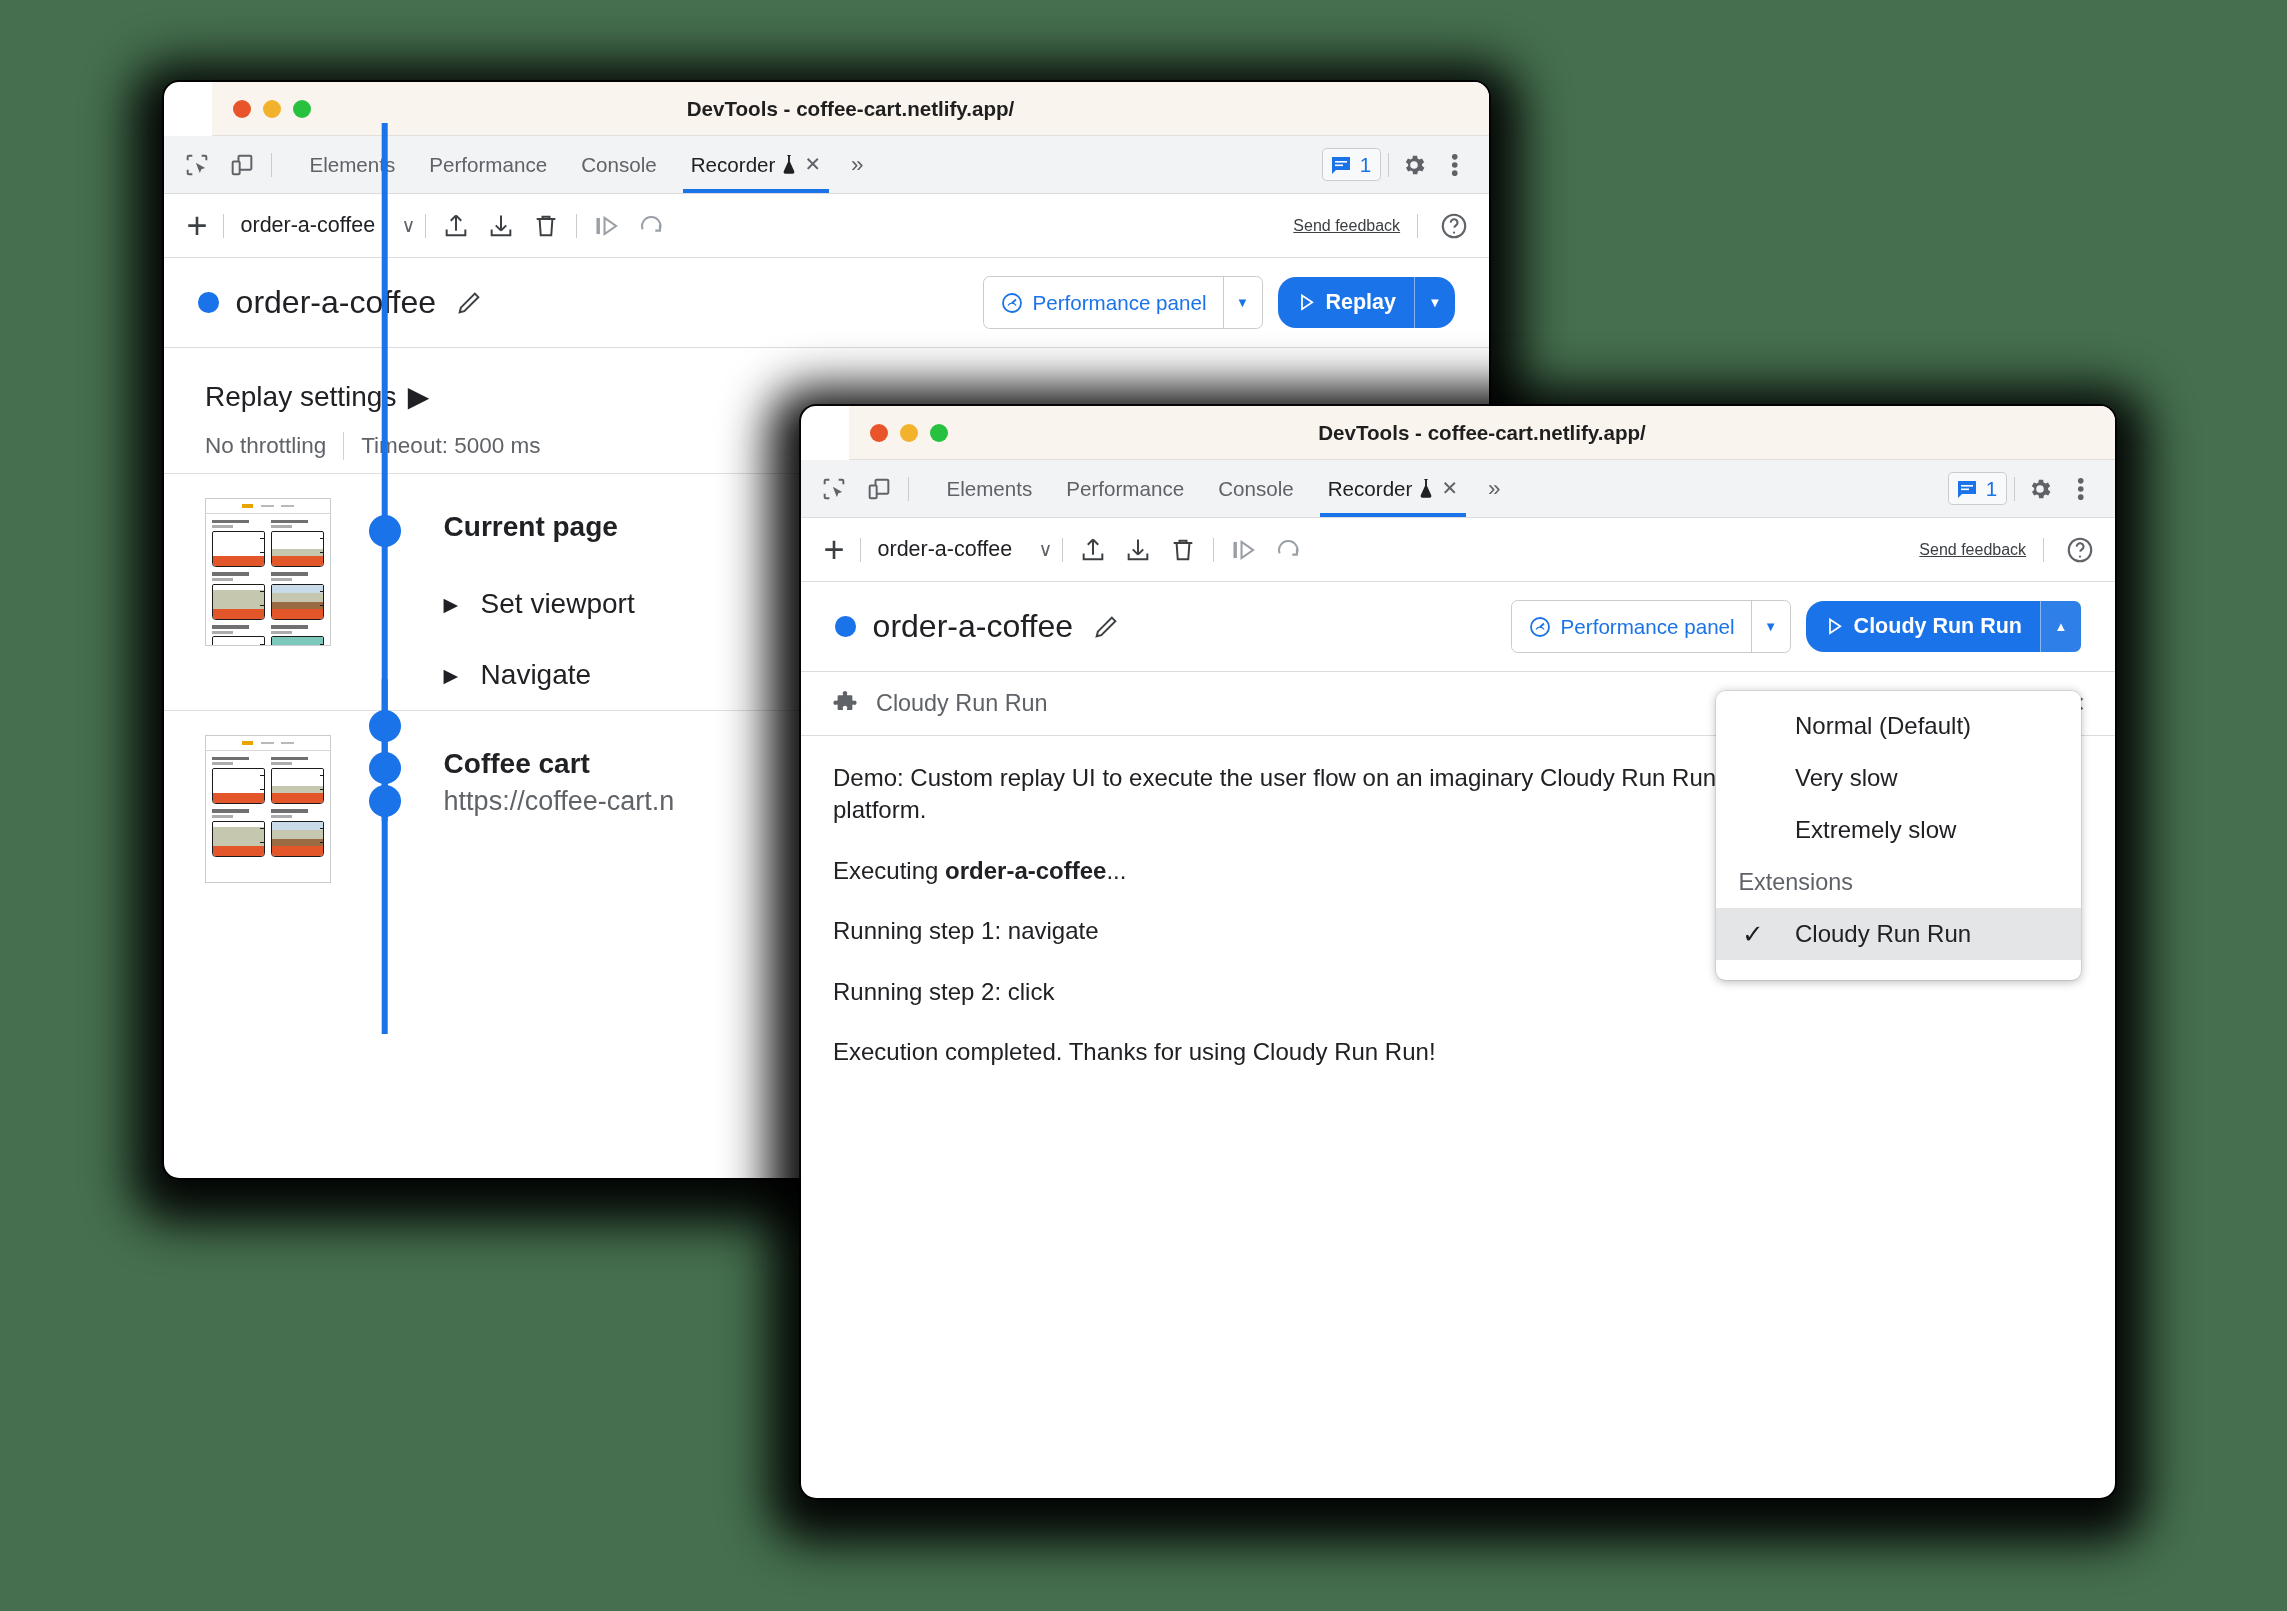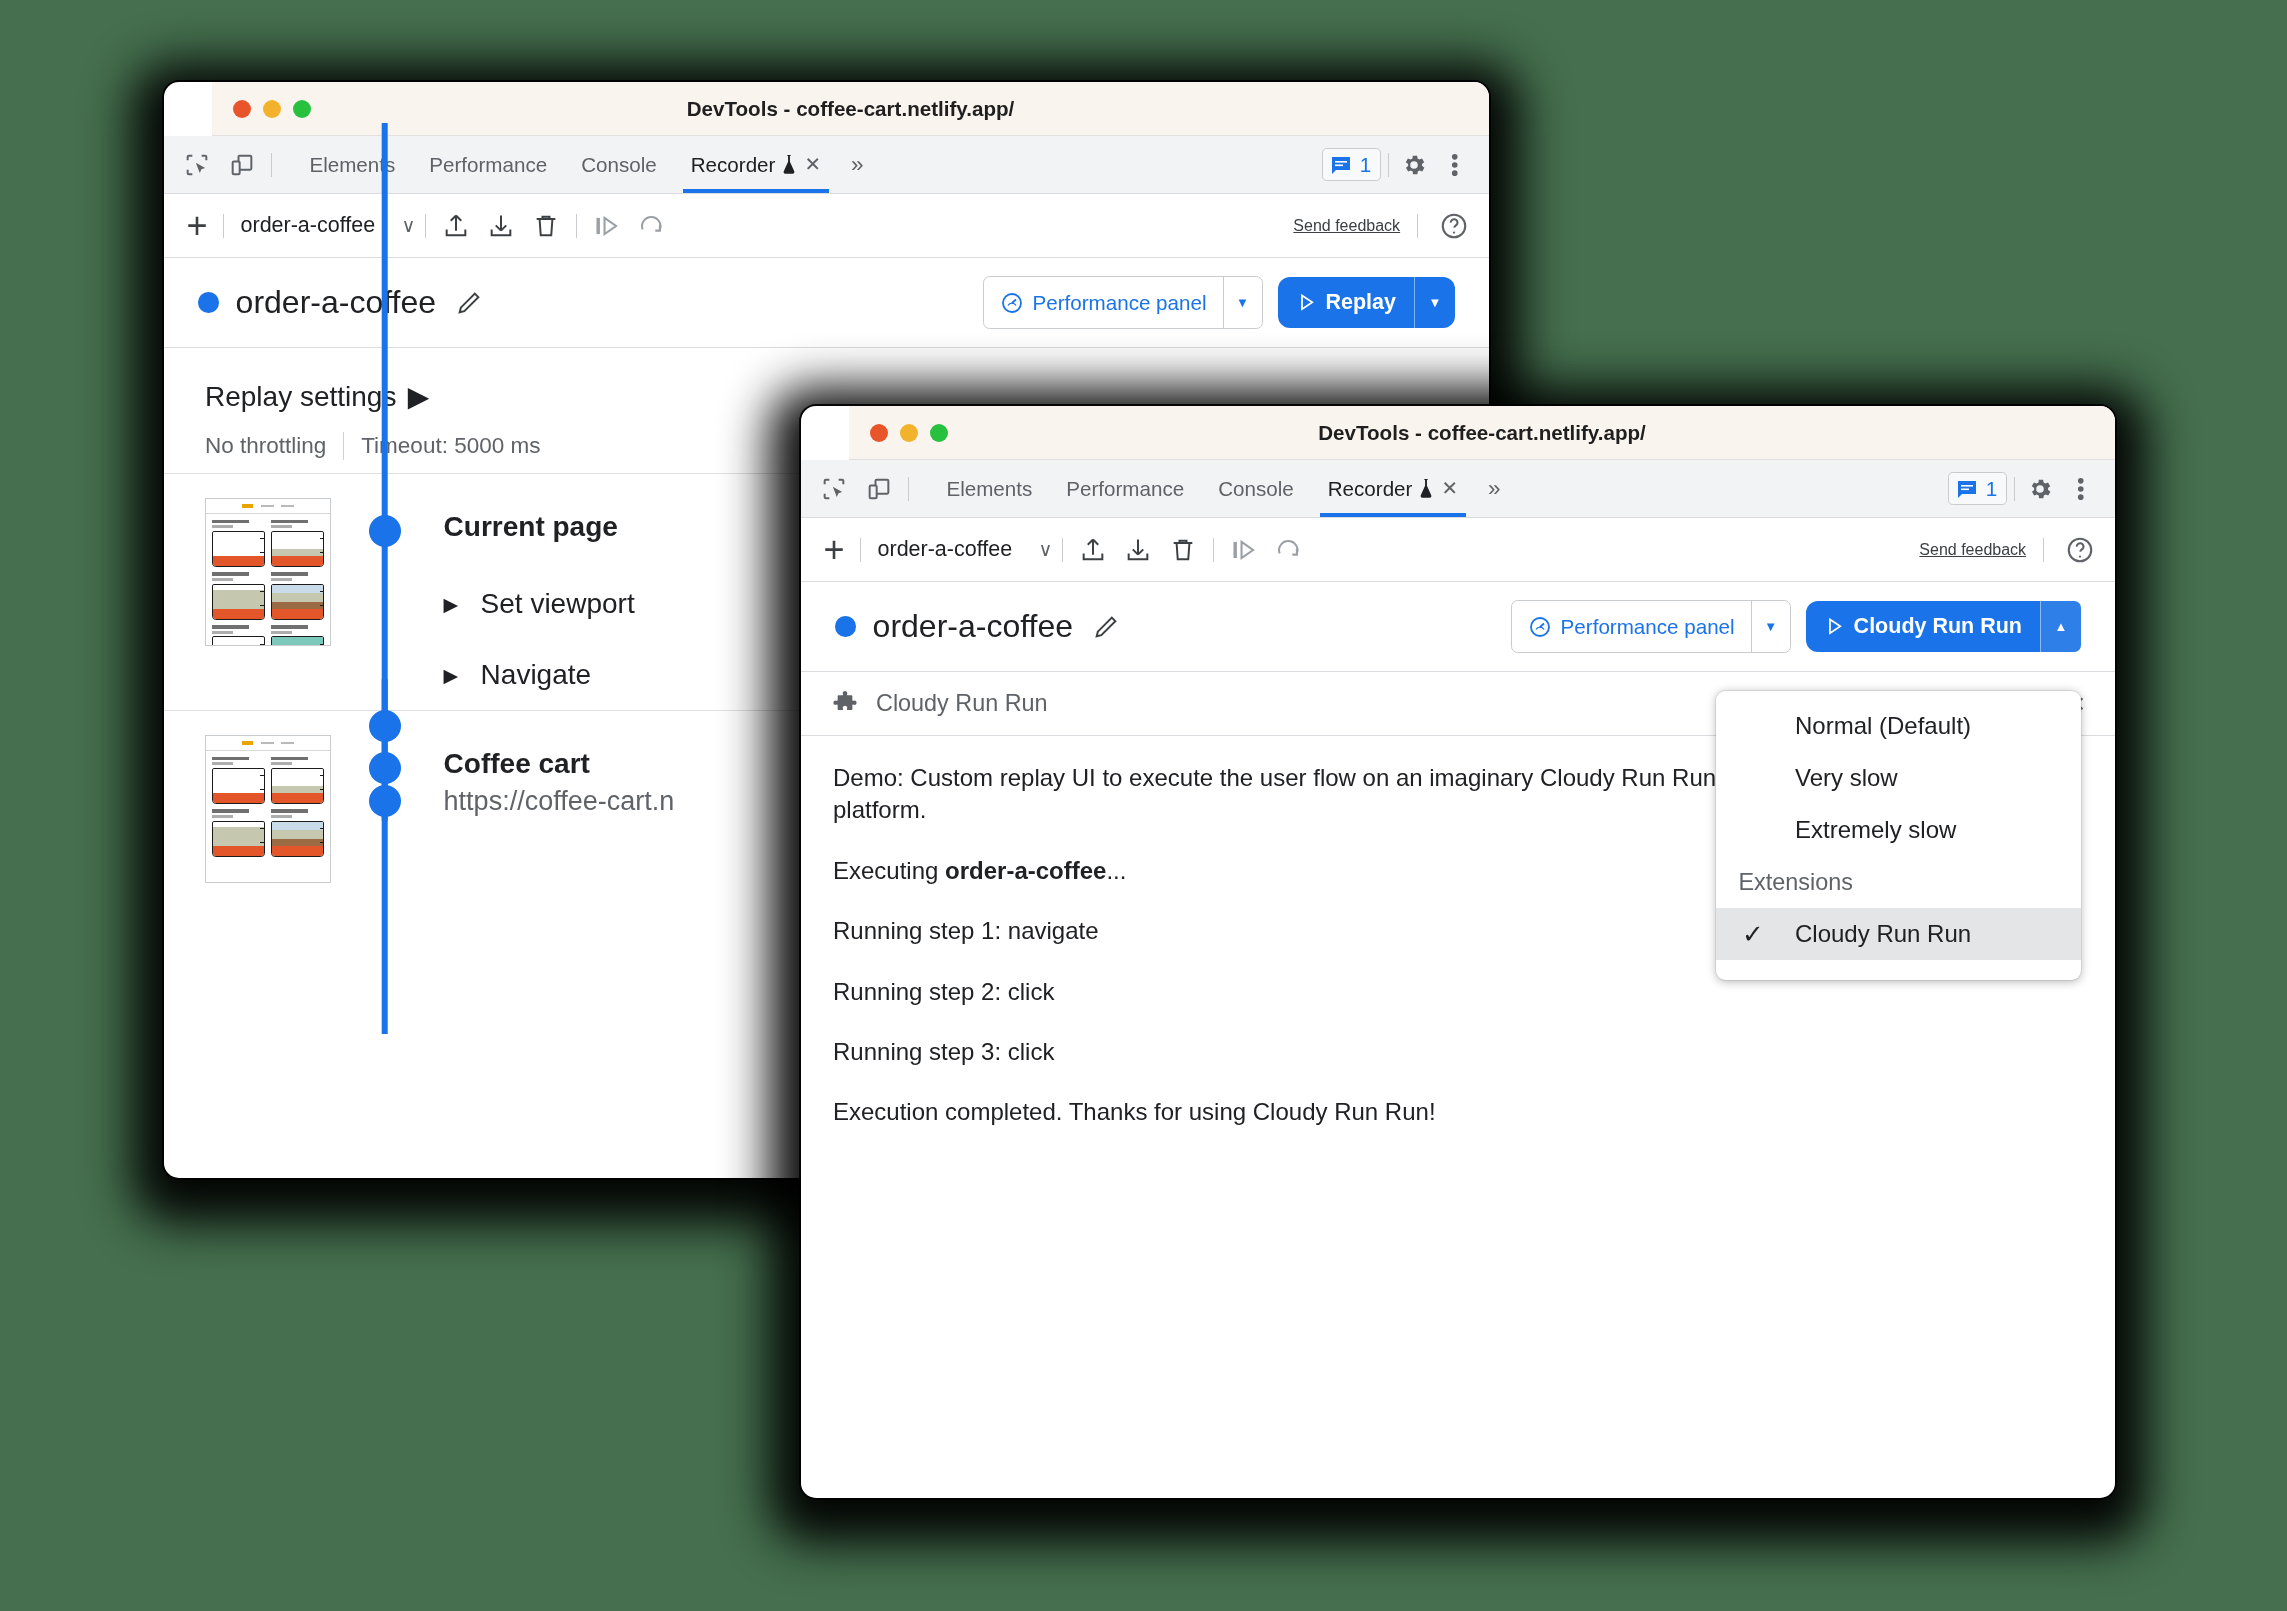--- a/index.html
+++ b/index.html
@@ -104,21 +104,21 @@
   .split-btn { display: flex; align-items: stretch; border-radius: 6.6px; overflow: visible; }
   .split-btn.outline { border: 0.9px solid #c9ccce; border-radius: 6.6px; }
   .split-btn.outline .sb-main {
     display: flex; align-items: center; gap: 8.4px;
     padding: 0 16px; height: 51px; color: #1a73e8; font-size: 20.6px; white-space: nowrap;
   }
   .split-btn.outline .sb-arrow {
     width: 39px; display: flex; align-items: center; justify-content: center;
     border-left: 0.9px solid #c9ccce; color: #1a73e8; font-size: 13px;
   }
-  .split-btn.primary { background: #1a73e8; border-radius: 12px; position: relative; }
+  .split-btn.primary { background: #1a73e8; border-radius: 18px; position: relative; }
   .split-btn.primary .sb-main {
     display: flex; align-items: center; gap: 9.4px;
     padding: 0 18px; height: 51px; color: #fff; font-size: 21.5px; font-weight: bold; white-space: nowrap;
   }
   .split-btn.primary .sb-arrow {
     width: 41px; display: flex; align-items: center; justify-content: center;
     border-left: 0.9px solid rgba(255,255,255,.45); color: #fff; font-size: 13px;
     border-radius: 0 6.6px 6.6px 0;
   }
   .split-btn.primary .sb-arrow.pressed { background: #2f7fe8; }
@@ -675,23 +675,20 @@
       <div class="log-line">
         Executing <b>order-a-coffee</b>...
       </div>
       <div class="log-line">
         <span>Running step 1: navigate</span>
       </div>
       <div class="log-line">
         <span>Running step 2: click</span>
       </div>
       <div class="log-line">
-        <span>Running step 3: click</span>
-      </div>
-      <div class="log-line">
         <span>Execution completed. Thanks for using Cloudy Run Run!</span>
       </div>
     </div>
   </div>
 
   <div class="menu" style="left:1716px; top:691px; width:365px;">
     <div class="menu-item">Normal (Default)</div>
     <div class="menu-item">Very slow</div>
     <div class="menu-item">Extremely slow</div>
     <div class="menu-group">Extensions</div>

